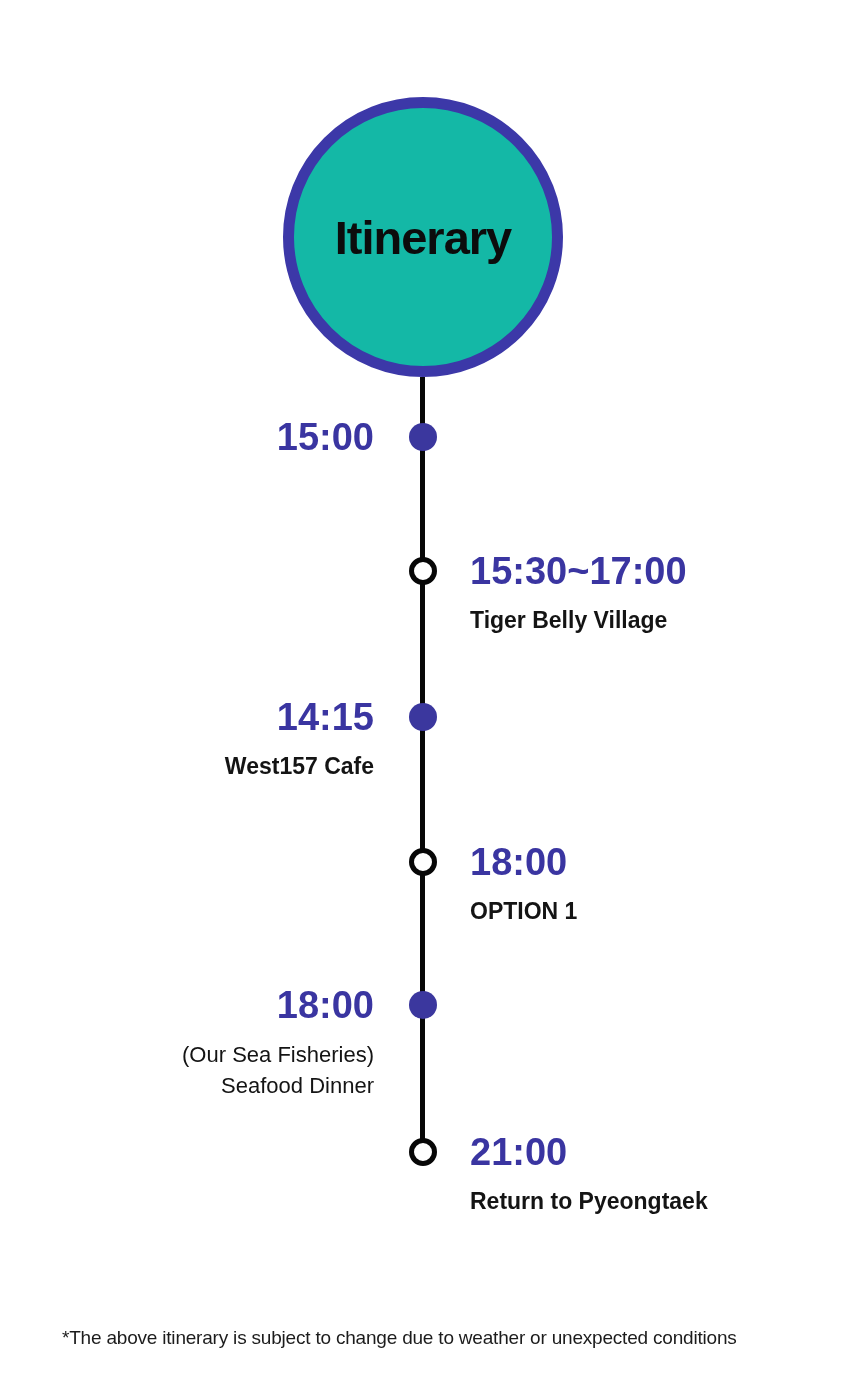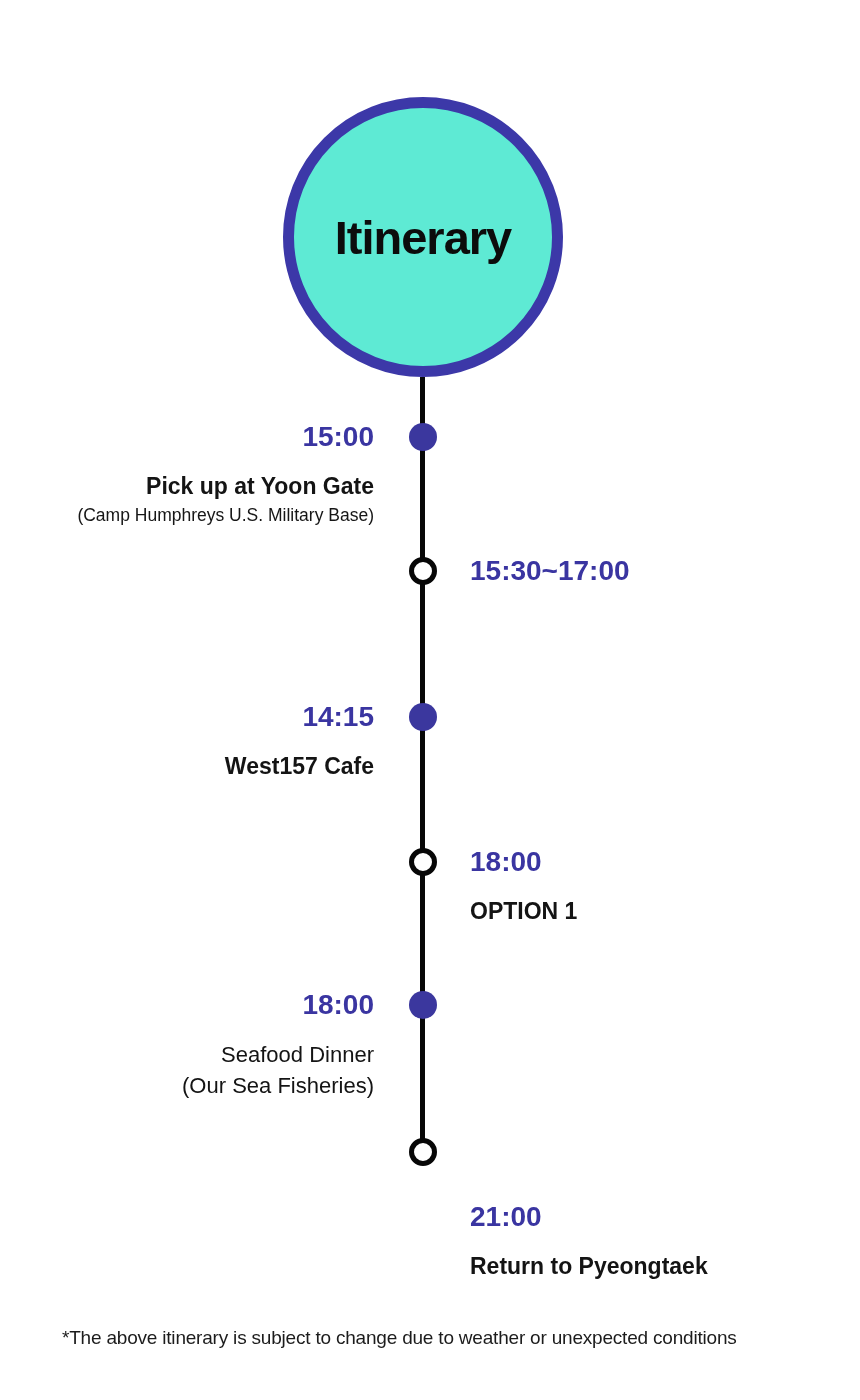--- a/index.html
+++ b/index.html
@@ -15,21 +15,21 @@
   
   .hero-circle {
     position: absolute;
     left: 283px;
     top: 97px;
     width: 280px;
     height: 280px;
     box-sizing: border-box;
     border: 11px solid #3c38a8;
     border-radius: 50%;
-    background: #5eead4;
+    background: #14b8a6;
     display: flex;
     align-items: center;
     justify-content: center;
     z-index: 3;
   }
   .hero-title {
     font-size: 47px;
     font-weight: 700;
     color: #0c0c0c;
     letter-spacing: -1px;
@@ -58,21 +58,21 @@
   }
   .dot.filled { background: #3b379e; }
   .dot.hollow { background: #ffffff; border: 5px solid #070707; }
 
   
   .t-item { position: absolute; z-index: 2; }
   .t-item.left  { right: 486px; text-align: right; }
   .t-item.right { left: 470px;  text-align: left; }
 
   .time {
-    font-size: 28px;
+    font-size: 38px;
     font-weight: 700;
     line-height: 46px;
     color: #3a35a1;
   }
   .body { margin-top: 11px; }
   .line {
     font-size: 22px;
     line-height: 31px;
     color: #141414;
   }
@@ -102,53 +102,52 @@
 
   <div class="dot filled" style="top:423px"></div>
   <div class="dot hollow" style="top:557px"></div>
   <div class="dot filled" style="top:703px"></div>
   <div class="dot hollow" style="top:848px"></div>
   <div class="dot filled" style="top:991px"></div>
   <div class="dot hollow" style="top:1138px"></div>
 
   <div class="t-item left" style="top:414px">
     <div class="time">15:00</div>
-    <div class="body">
-      <div class="line bold">Pick up at Yoon Gate</div>
-      <div class="line small">(Camp Humphreys U.S. Military Base)</div>
-    </div>
   </div>
 
   <div class="t-item right" style="top:548px">
     <div class="time">15:30~17:00</div>
+    <div class="body">
+      <div class="line bold">Tiger Belly Village</div>
+    </div>
   </div>
 
   <div class="t-item left" style="top:694px">
     <div class="time">14:15</div>
     <div class="body">
       <div class="line bold">West157 Cafe</div>
     </div>
   </div>
 
   <div class="t-item right" style="top:839px">
     <div class="time">18:00</div>
     <div class="body">
       <div class="line bold">OPTION 1</div>
     </div>
   </div>
 
   <div class="t-item left" style="top:982px">
     <div class="time">18:00</div>
     <div class="body">
+      <div class="line">(Our Sea Fisheries)</div>
       <div class="line">Seafood Dinner</div>
-      <div class="line">(Our Sea Fisheries)</div>
     </div>
   </div>
 
-  <div class="t-item right" style="top:1194px">
+  <div class="t-item right" style="top:1129px">
     <div class="time">21:00</div>
     <div class="body">
       <div class="line bold">Return to Pyeongtaek</div>
     </div>
   </div>
 
   <div class="footnote">*The above itinerary is subject to change due to weather or unexpected conditions</div>
 
 </div>
 

